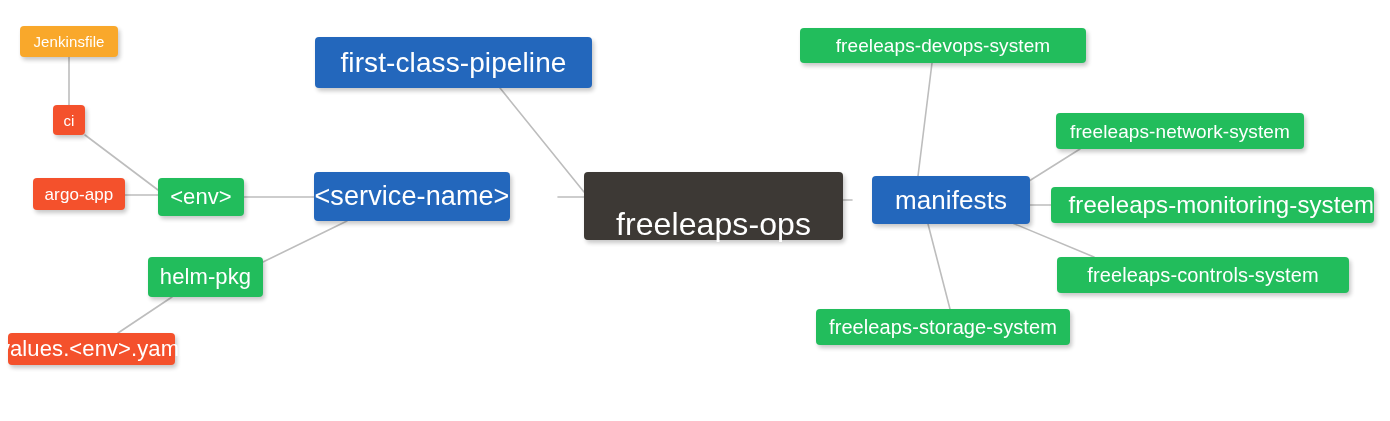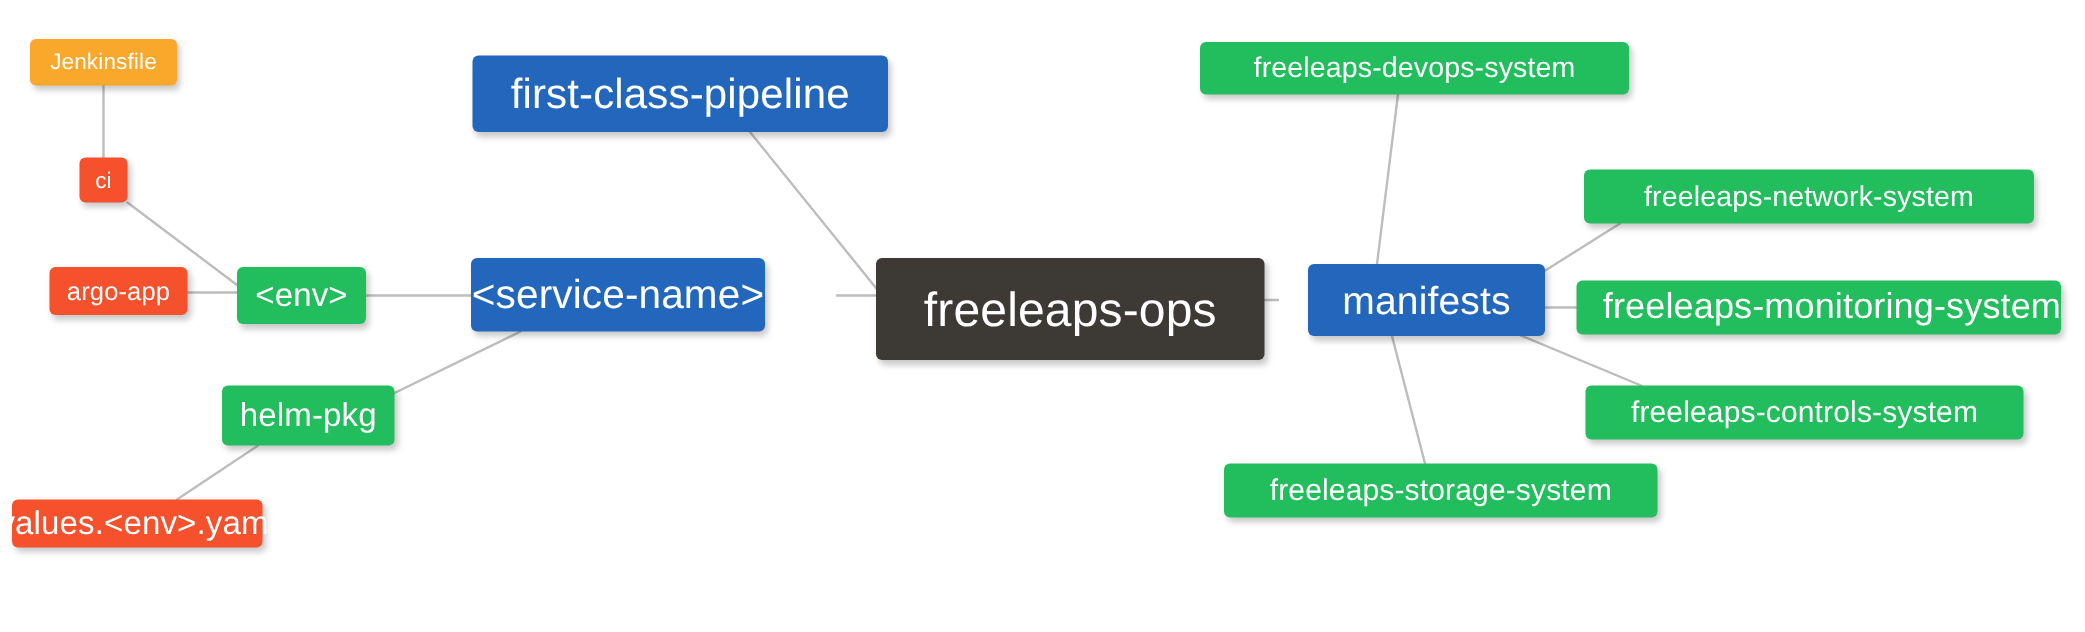--- a/index.html
+++ b/index.html
@@ -56,21 +56,21 @@
       <line x1="158" y1="195" x2="125" y2="195" stroke="#bdbdbd" stroke-width="1.6" stroke-linecap="round"></line>
       <line x1="69" y1="105" x2="69" y2="57" stroke="#bdbdbd" stroke-width="1.6" stroke-linecap="round"></line>
       <line x1="172" y1="297" x2="118" y2="333" stroke="#bdbdbd" stroke-width="1.6" stroke-linecap="round"></line>
       <line x1="918" y1="176" x2="932" y2="63" stroke="#bdbdbd" stroke-width="1.6" stroke-linecap="round"></line>
       <line x1="1010" y1="193" x2="1080" y2="149" stroke="#bdbdbd" stroke-width="1.6" stroke-linecap="round"></line>
       <line x1="1010" y1="205" x2="1051" y2="205" stroke="#bdbdbd" stroke-width="1.6" stroke-linecap="round"></line>
       <line x1="1010" y1="222" x2="1094" y2="257" stroke="#bdbdbd" stroke-width="1.6" stroke-linecap="round"></line>
       <line x1="928" y1="224" x2="950" y2="309" stroke="#bdbdbd" stroke-width="1.6" stroke-linecap="round"></line>
     </svg>
   <div id="node-layer">
-      <div class="node" style="left: 584px; top: 172px; width: 259px; height: 68px; background: rgb(61, 57, 53); font-size: 32px; color: rgb(255, 255, 255);">
+      <div class="node" style="left: 584px; top: 172px; width: 259px; height: 68px; background: rgb(61, 57, 53); font-size: 32px; color: rgb(255, 255, 255); align-items: flex-end;">
         <span class="node-label">freeleaps-ops</span>
       </div>
       <div class="node" style="left: 315px; top: 37px; width: 277px; height: 51px; background: rgb(35, 103, 188); font-size: 28px; color: rgb(255, 255, 255);">
         <span class="node-label">first-class-pipeline</span>
       </div>
       <div class="node" style="left: 314px; top: 172px; width: 196px; height: 49px; background: rgb(35, 103, 188); font-size: 27px; color: rgb(255, 255, 255);">
         <span class="node-label">&lt;service-name&gt;</span>
       </div>
       <div class="node" style="left: 158px; top: 178px; width: 86px; height: 38px; background: rgb(34, 189, 92); font-size: 22px; color: rgb(255, 255, 255);">
         <span class="node-label">&lt;env&gt;</span>
@@ -89,26 +89,26 @@
       </div>
       <div class="node" style="left: 8px; top: 333px; width: 167px; height: 32px; background: rgb(244, 81, 44); font-size: 22px; color: rgb(255, 255, 255);">
         <span class="node-label">values.&lt;env&gt;.yaml</span>
       </div>
       <div class="node" style="left: 872px; top: 176px; width: 158px; height: 48px; background: rgb(35, 103, 188); font-size: 26px; color: rgb(255, 255, 255);">
         <span class="node-label">manifests</span>
       </div>
       <div class="node" style="left: 800px; top: 28px; width: 286px; height: 35px; background: rgb(34, 189, 92); font-size: 19px; color: rgb(255, 255, 255);">
         <span class="node-label">freeleaps-devops-system</span>
       </div>
-      <div class="node" style="left: 1056px; top: 113px; width: 300px; height: 36px; background: rgb(34, 189, 92); font-size: 19px; color: rgb(255, 255, 255);">
+      <div class="node" style="left: 1056px; top: 113px; width: 248px; height: 36px; background: rgb(34, 189, 92); font-size: 19px; color: rgb(255, 255, 255);">
         <span class="node-label">freeleaps-network-system</span>
       </div>
       <div class="node" style="left: 1051px; top: 187px; width: 323px; height: 36px; background: rgb(34, 189, 92); font-size: 24px; color: rgb(255, 255, 255); justify-content: flex-end;">
         <span class="node-label">freeleaps-monitoring-system</span>
       </div>
       <div class="node" style="left: 1057px; top: 257px; width: 292px; height: 36px; background: rgb(34, 189, 92); font-size: 20px; color: rgb(255, 255, 255);">
         <span class="node-label">freeleaps-controls-system</span>
       </div>
-      <div class="node" style="left: 816px; top: 309px; width: 289px; height: 36px; background: rgb(34, 189, 92); font-size: 20px; color: rgb(255, 255, 255);">
+      <div class="node" style="left: 816px; top: 309px; width: 254px; height: 36px; background: rgb(34, 189, 92); font-size: 20px; color: rgb(255, 255, 255);">
         <span class="node-label">freeleaps-storage-system</span>
       </div>
     </div>
 </div>
 
 </body></html>

